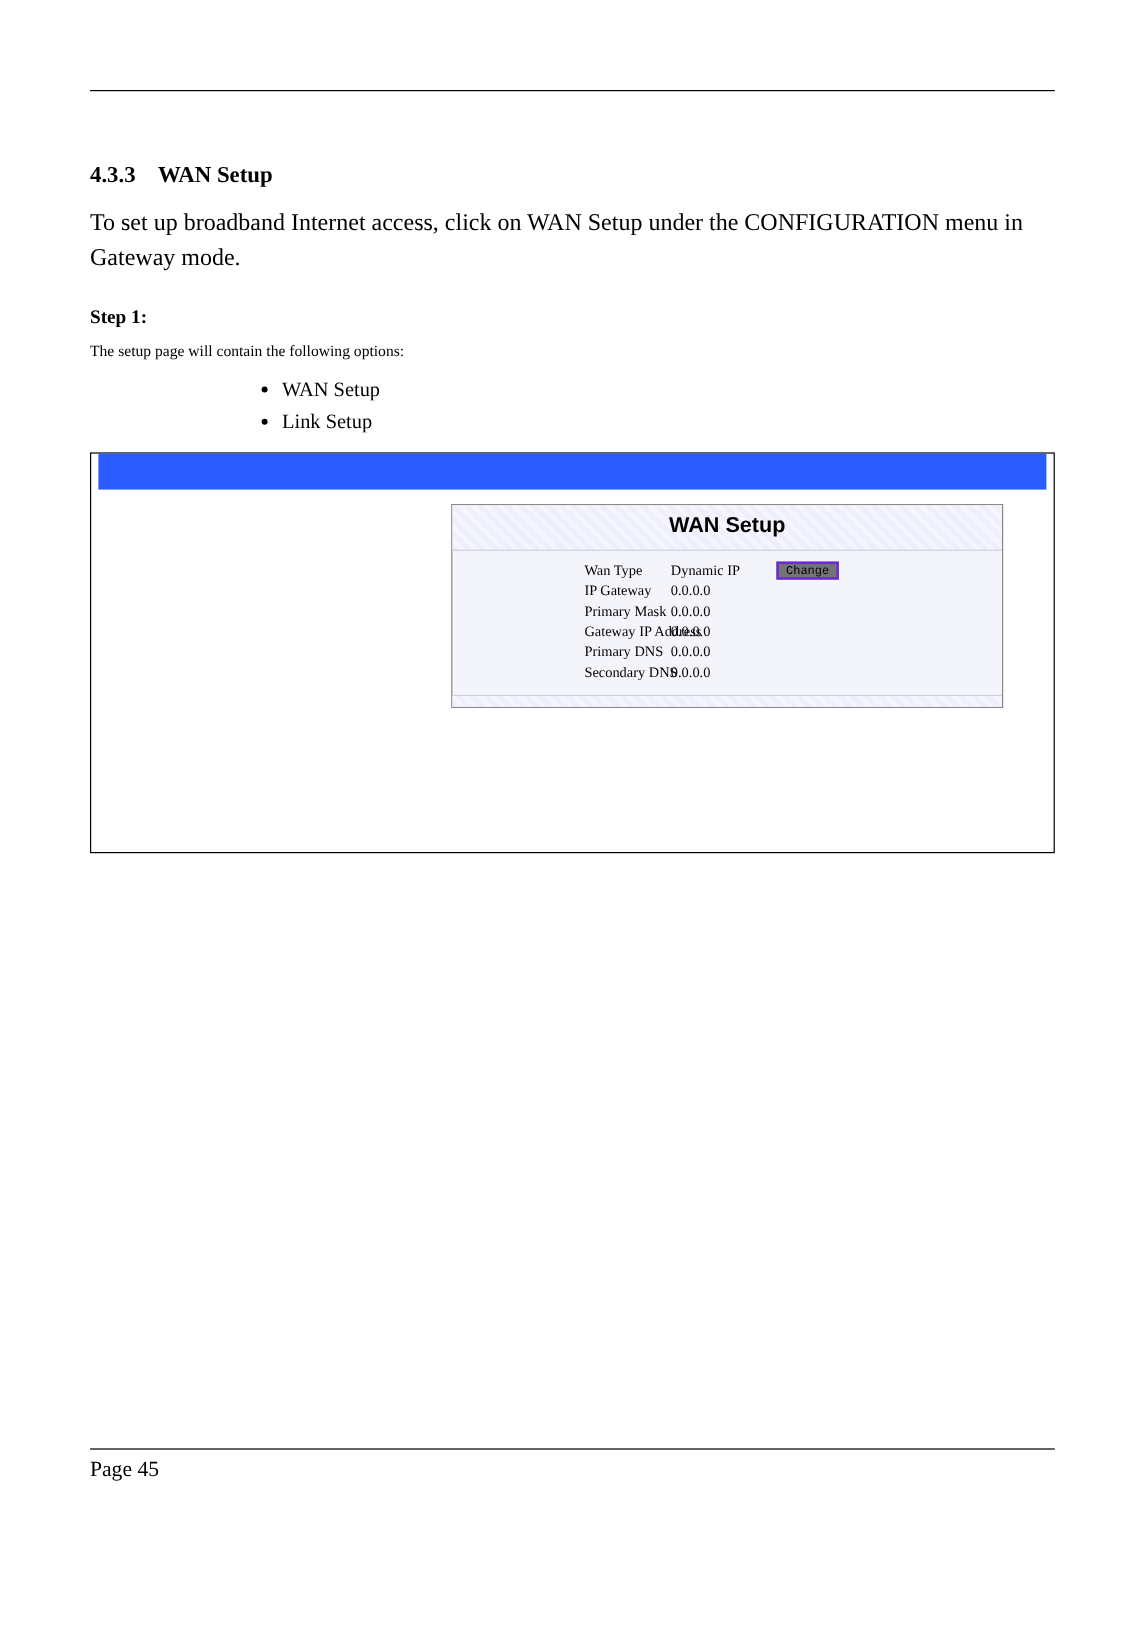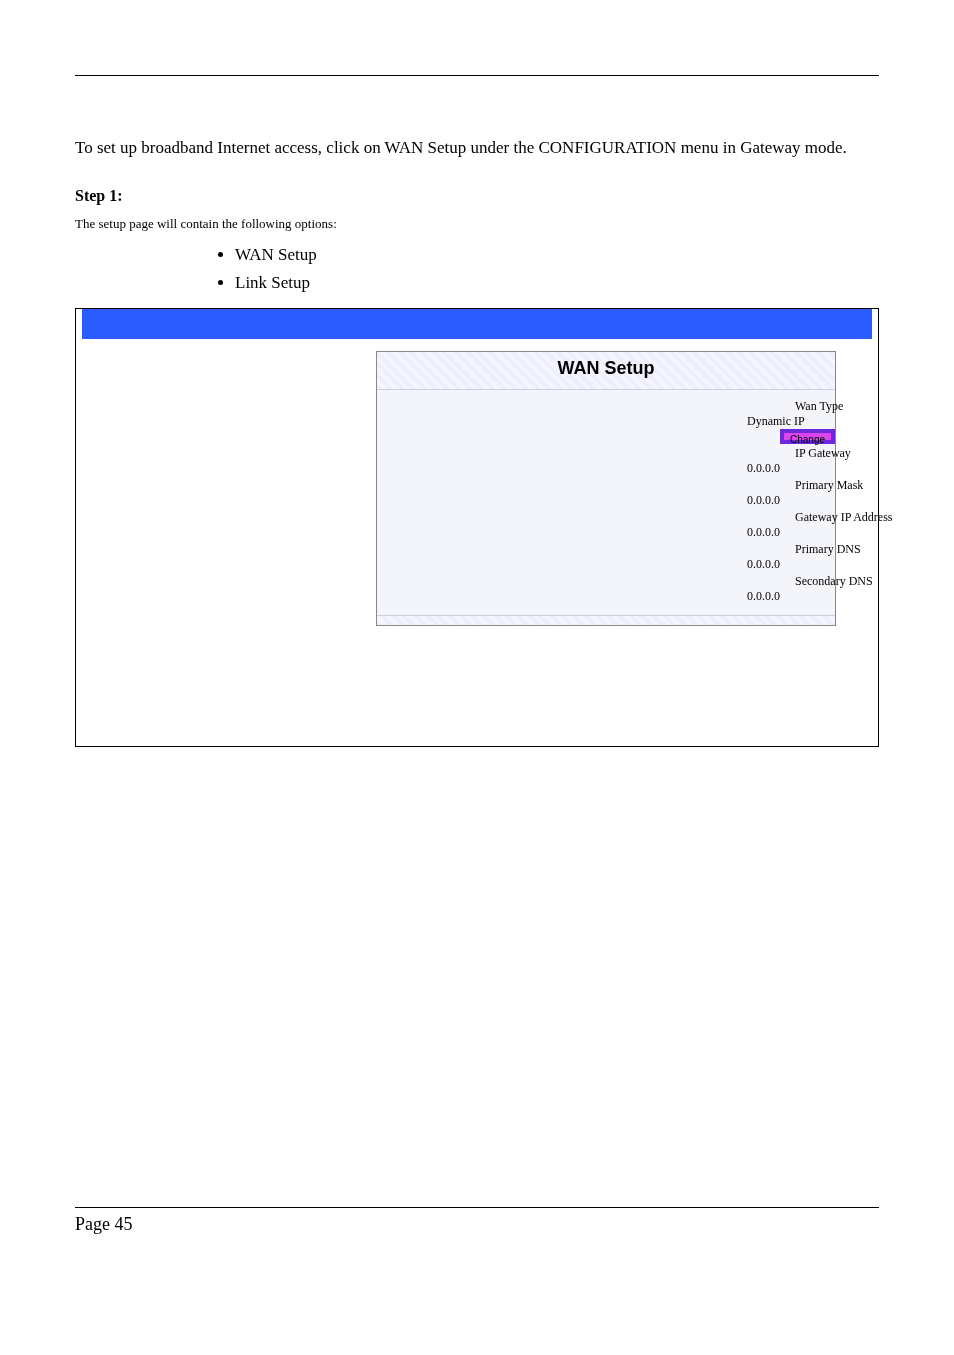--- a/index.html
+++ b/index.html
@@ -22,21 +22,21 @@
     .top-rule {
       border-top: 1.5px solid #000;
       margin-bottom: 60px;
     }
     .section-number {
       font-size: 19px;
       font-weight: bold;
       margin-bottom: 14px;
     }
     .intro {
-      font-size: 17px;
+      font-size: 20px;
       line-height: 1.45;
       margin-bottom: 26px;
     }
     .sub-title {
       font-size: 16px;
       font-weight: bold;
       margin-bottom: 10px;
     }
     .sub-desc {
       font-size: 13px;
@@ -76,43 +76,42 @@
       font-size: 18px;
       font-weight: 600;
       padding: 6px 0 10px 0;
       border-bottom: 1px solid #cfcfe0;
     }
     .wan-body {
       padding: 8px 0 10px 0;
     }
     .wan-row {
       display: flex;
-      align-items: flex-end;
+      align-items: flex-start;
       font-size: 12px;
       padding: 1px 0;
-      flex-direction: column;
     }
     .wan-label {
       width: 150px;
       padding-left: 110px;
       white-space: nowrap;
     }
     .wan-val {
       width: 120px;
       padding-left: 32px;
     }
     .change-btn {
       font-size: 10px;
-      border: 4px solid #6d28d9;
-      background: #d946ef;
+      border: 2px solid #6d28d9;
+      background: #737373;
       padding: 0 6px;
       height: 15px;
       line-height: 13px;
       cursor: pointer;
-      font-family: Liberation Sans, sans-serif;
+      font-family: Liberation Mono, monospace;
     }
     .wan-foot {
       height: 10px;
       background:
         repeating-linear-gradient(45deg, #efeffb 0 4px, #f5f5ff 4px 8px);
       border-top: 1px solid #cfcfe0;
     }
     .footer {
       position: absolute;
       left: 75px;
@@ -124,20 +123,24 @@
       justify-content: space-between;
       font-size: 18px;
     }
   </style>
 </head>
 <body>
 
 <div class="page">
   <div class="top-rule"></div>
 
+  <div class="section-number">
+    <span>4.3.3</span>&nbsp;&nbsp;&nbsp;
+    <span>WAN Setup</span>
+  </div>
 
   <p class="intro">To set up broadband Internet access, click on WAN Setup under the CONFIGURATION menu in Gateway mode.</p>
 
   <div class="sub-title">Step 1:</div>
   <div class="sub-desc">The setup page will contain the following options:</div>
 
   <ul class="bullets">
     <li>WAN Setup</li>
     <li>Link Setup</li>
   </ul>

